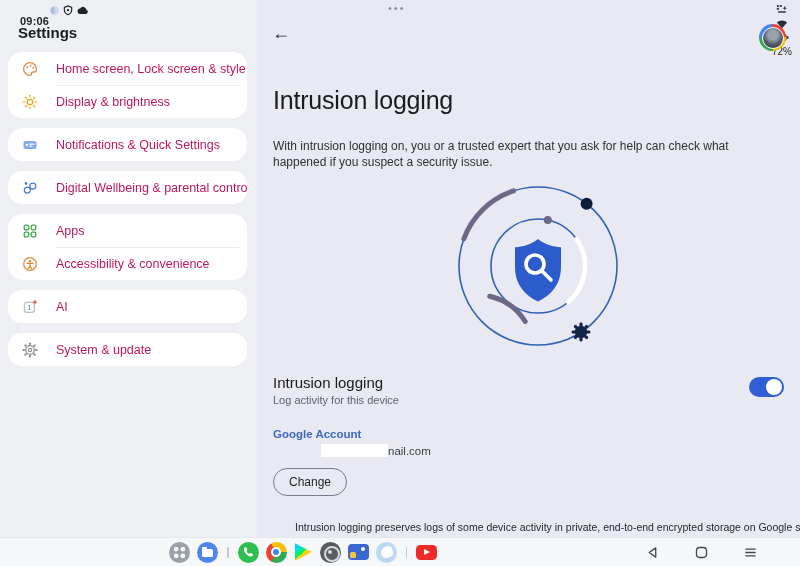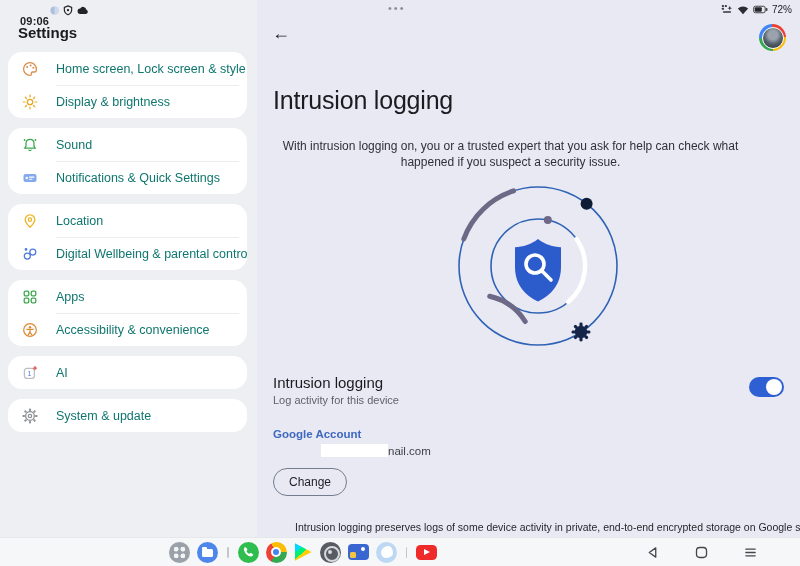--- a/index.html
+++ b/index.html
@@ -10,35 +10,35 @@
   .sidebar { position:absolute; left:0; top:0; width:257px; height:537px; background:#edeff2; }
   .time { position:absolute; left:20px; top:15px; font-size:11px; font-weight:700; color:#1c1e21; letter-spacing:.2px; }
   .lstatus { position:absolute; left:50px; top:5px; display:flex; gap:4px; align-items:center; }
   .sb-title { position:absolute; left:18px; top:24px; font-size:15px; font-weight:700; color:#191b1e; }
   .cards { position:absolute; left:8px; top:52px; width:239px; }
   .card { background:#fff; border-radius:14px; overflow:hidden; margin-bottom:10px; }
   .row { display:flex; align-items:center; height:33px; padding-left:14px; position:relative; cursor:default; }
   .row + .row::before { content:""; position:absolute; top:0; left:48px; right:8px; height:1px; background:#ececee; }
   .row.selected { background:#d8dadc; }
   .row .ic { width:16px; height:16px; flex:none; display:flex; align-items:center; justify-content:center; }
-  .row .lbl { margin-left:18px; font-size:12.5px; color:#0f766e; white-space:nowrap; }
+  .row .lbl { margin-left:18px; font-size:12.5px; color:#be185d; white-space:nowrap; }
 
   
   .main { position:absolute; left:257px; top:0; width:543px; height:537px; background:#e8e9f3; }
   .handle { position:absolute; left:131px; top:2px; font-size:11px; letter-spacing:2px; color:#8d9197; cursor:pointer; }
-  .rstatus { position:absolute; right:8px; top:4px; display:flex; gap:4px; align-items:center; }
+  .rstatus { position:absolute; right:8px; top:4px; display:flex; gap:4px; align-items:center;flex-direction:column; }
   .rstatus .pct { font-size:10px; color:#212327; }
   .back { position:absolute; left:15px; top:24px; font-size:18px; color:#1b1d20; cursor:pointer; line-height:1; }
   .avatar { position:absolute; right:14px; top:24px; width:27px; height:27px; border-radius:50%;
             background:conic-gradient(#ea4335 0 25%, #fbbc05 25% 50%, #34a853 50% 75%, #4285f4 75% 100%);
             display:flex; align-items:center; justify-content:center; cursor:pointer; }
   .avatar .photo { width:22px; height:22px; border-radius:50%; border:1.5px solid #fff;
             background:radial-gradient(circle at 50% 35%, #9aa3ad 0 28%, #55606b 55%, #232a31 100%); }
   .pg-title { position:absolute; left:16px; top:86px; font-size:25px; font-weight:400; color:#1b1c1f; letter-spacing:-.2px; }
-  .desc { position:absolute; left:16px; top:138px; width:475px; font-size:12px; line-height:16px; color:#2f3136;text-align:center; }
+  .desc { position:absolute; left:16px; top:138px; width:475px; font-size:12px; line-height:16px; color:#2f3136; }
   .illus { position:absolute; left:181px; top:182px; width:200px; height:172px; }
 
   .setting-row { position:absolute; left:16px; right:16px; top:374px; display:flex; justify-content:space-between; align-items:flex-start; }
   .set-label { font-size:15px; color:#1b1c1f; }
   .set-sub { font-size:11px; color:#5f6368; margin-top:3px; }
   .toggle { width:35px; height:20px; border-radius:10px; background:#2e5fd3; position:relative; margin-top:3px; cursor:pointer; flex:none; }
   .toggle .knob { position:absolute; right:2px; top:2px; width:16px; height:16px; border-radius:50%; background:#fff; }
 
   .acct-head { position:absolute; left:16px; top:428px; font-size:11.5px; font-weight:700; color:#3e68c0; }
   .acct-email { position:absolute; left:16px; top:444px; display:flex; align-items:center;padding-left:48px; }
@@ -133,51 +133,31 @@
             </svg>
         </span>
         <span class="lbl">Display &amp; brightness</span>
       </div>
     </div>
 
     <div class="card">
       <div class="row">
         <span class="ic">
           <svg width="16" height="16" viewBox="0 0 16 16">
-              <path d="M8 2.4c-2.5 0-4 1.8-4 4.2v2.6L2.8 11h10.4L12 9.2V6.6c0-2.4-1.5-4.2-4-4.2z" fill="none" stroke="#3fa64e" stroke-width="1.25"></path>
-              <path d="M6.6 12.6a1.5 1.5 0 0 0 2.8 0" fill="none" stroke="#3fa64e" stroke-width="1.25"></path>
-              <circle cx="13.4" cy="3" r=".9" fill="#3fa64e"></circle>
-              <circle cx="2.6" cy="3" r=".9" fill="#3fa64e"></circle>
-            </svg>
-        </span>
-        <span class="lbl">Sound</span>
-      </div>
-      <div class="row">
-        <span class="ic">
-          <svg width="16" height="16" viewBox="0 0 16 16">
               <rect x="1.5" y="4" width="13" height="8" rx="2" fill="#84a9ec"></rect>
               <circle cx="4.8" cy="8" r="1.2" fill="#fff"></circle>
               <rect x="7" y="6.6" width="5.5" height="1.2" rx=".6" fill="#fff"></rect>
               <rect x="7" y="8.8" width="3.5" height="1.2" rx=".6" fill="#dfe9fb"></rect>
             </svg>
         </span>
         <span class="lbl">Notifications &amp; Quick Settings</span>
       </div>
     </div>
 
     <div class="card">
-      <div class="row">
-        <span class="ic">
-          <svg width="16" height="16" viewBox="0 0 16 16">
-              <path d="M8 1.8a4.8 4.8 0 0 1 4.8 4.8c0 3.4-4.8 7.6-4.8 7.6S3.2 10 3.2 6.6A4.8 4.8 0 0 1 8 1.8z" fill="none" stroke="#edb41f" stroke-width="1.3"></path>
-              <circle cx="8" cy="6.6" r="1.7" fill="none" stroke="#edb41f" stroke-width="1.2"></circle>
-            </svg>
-        </span>
-        <span class="lbl">Location</span>
-      </div>
       <div class="row">
         <span class="ic">
           <svg width="16" height="16" viewBox="0 0 16 16">
               <circle cx="5.3" cy="10" r="3" fill="none" stroke="#4a79dd" stroke-width="1.25"></circle>
               <circle cx="10.8" cy="6" r="3" fill="none" stroke="#4a79dd" stroke-width="1.25"></circle>
               <circle cx="4" cy="3.4" r="1.3" fill="#4a79dd"></circle>
             </svg>
         </span>
         <span class="lbl">Digital Wellbeing &amp; parental controls</span>
       </div>

